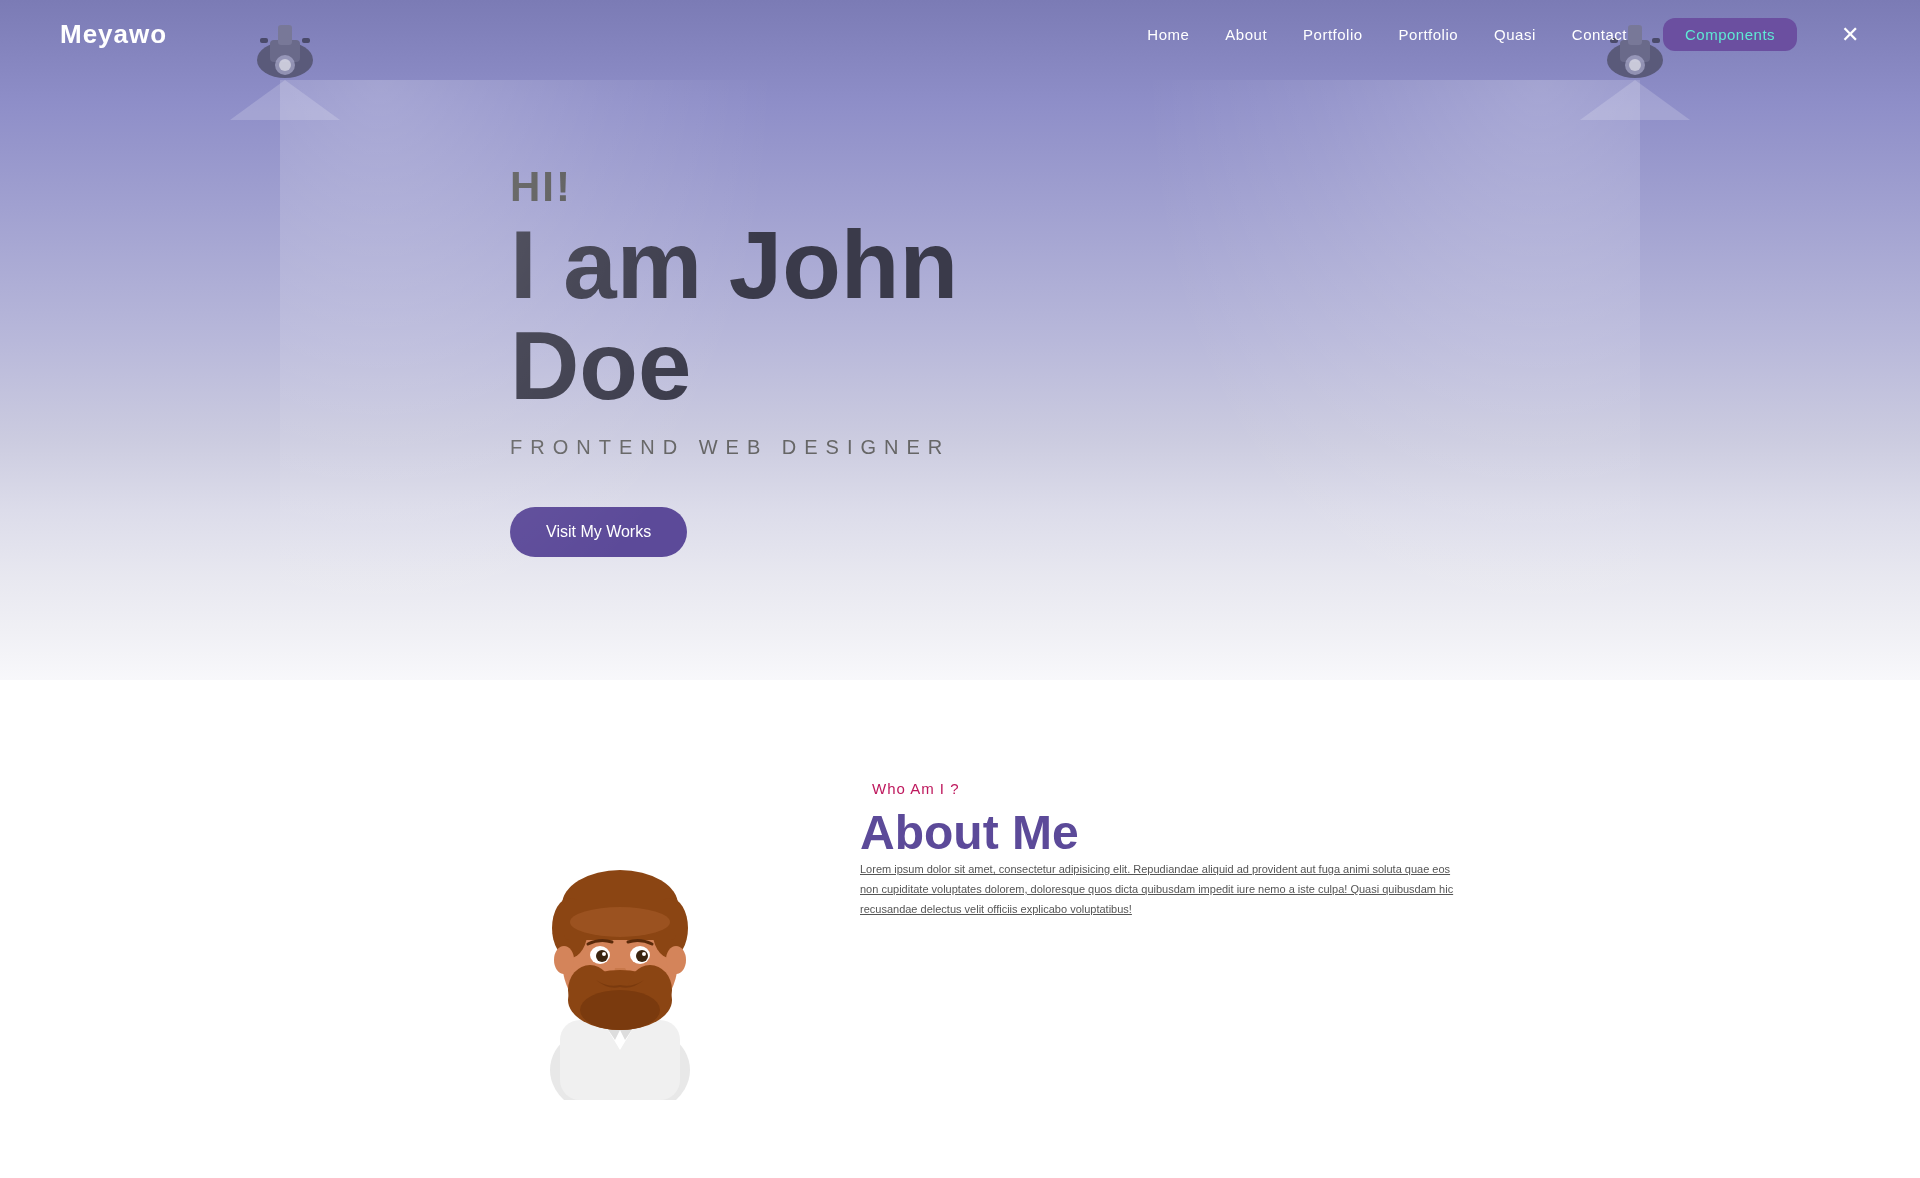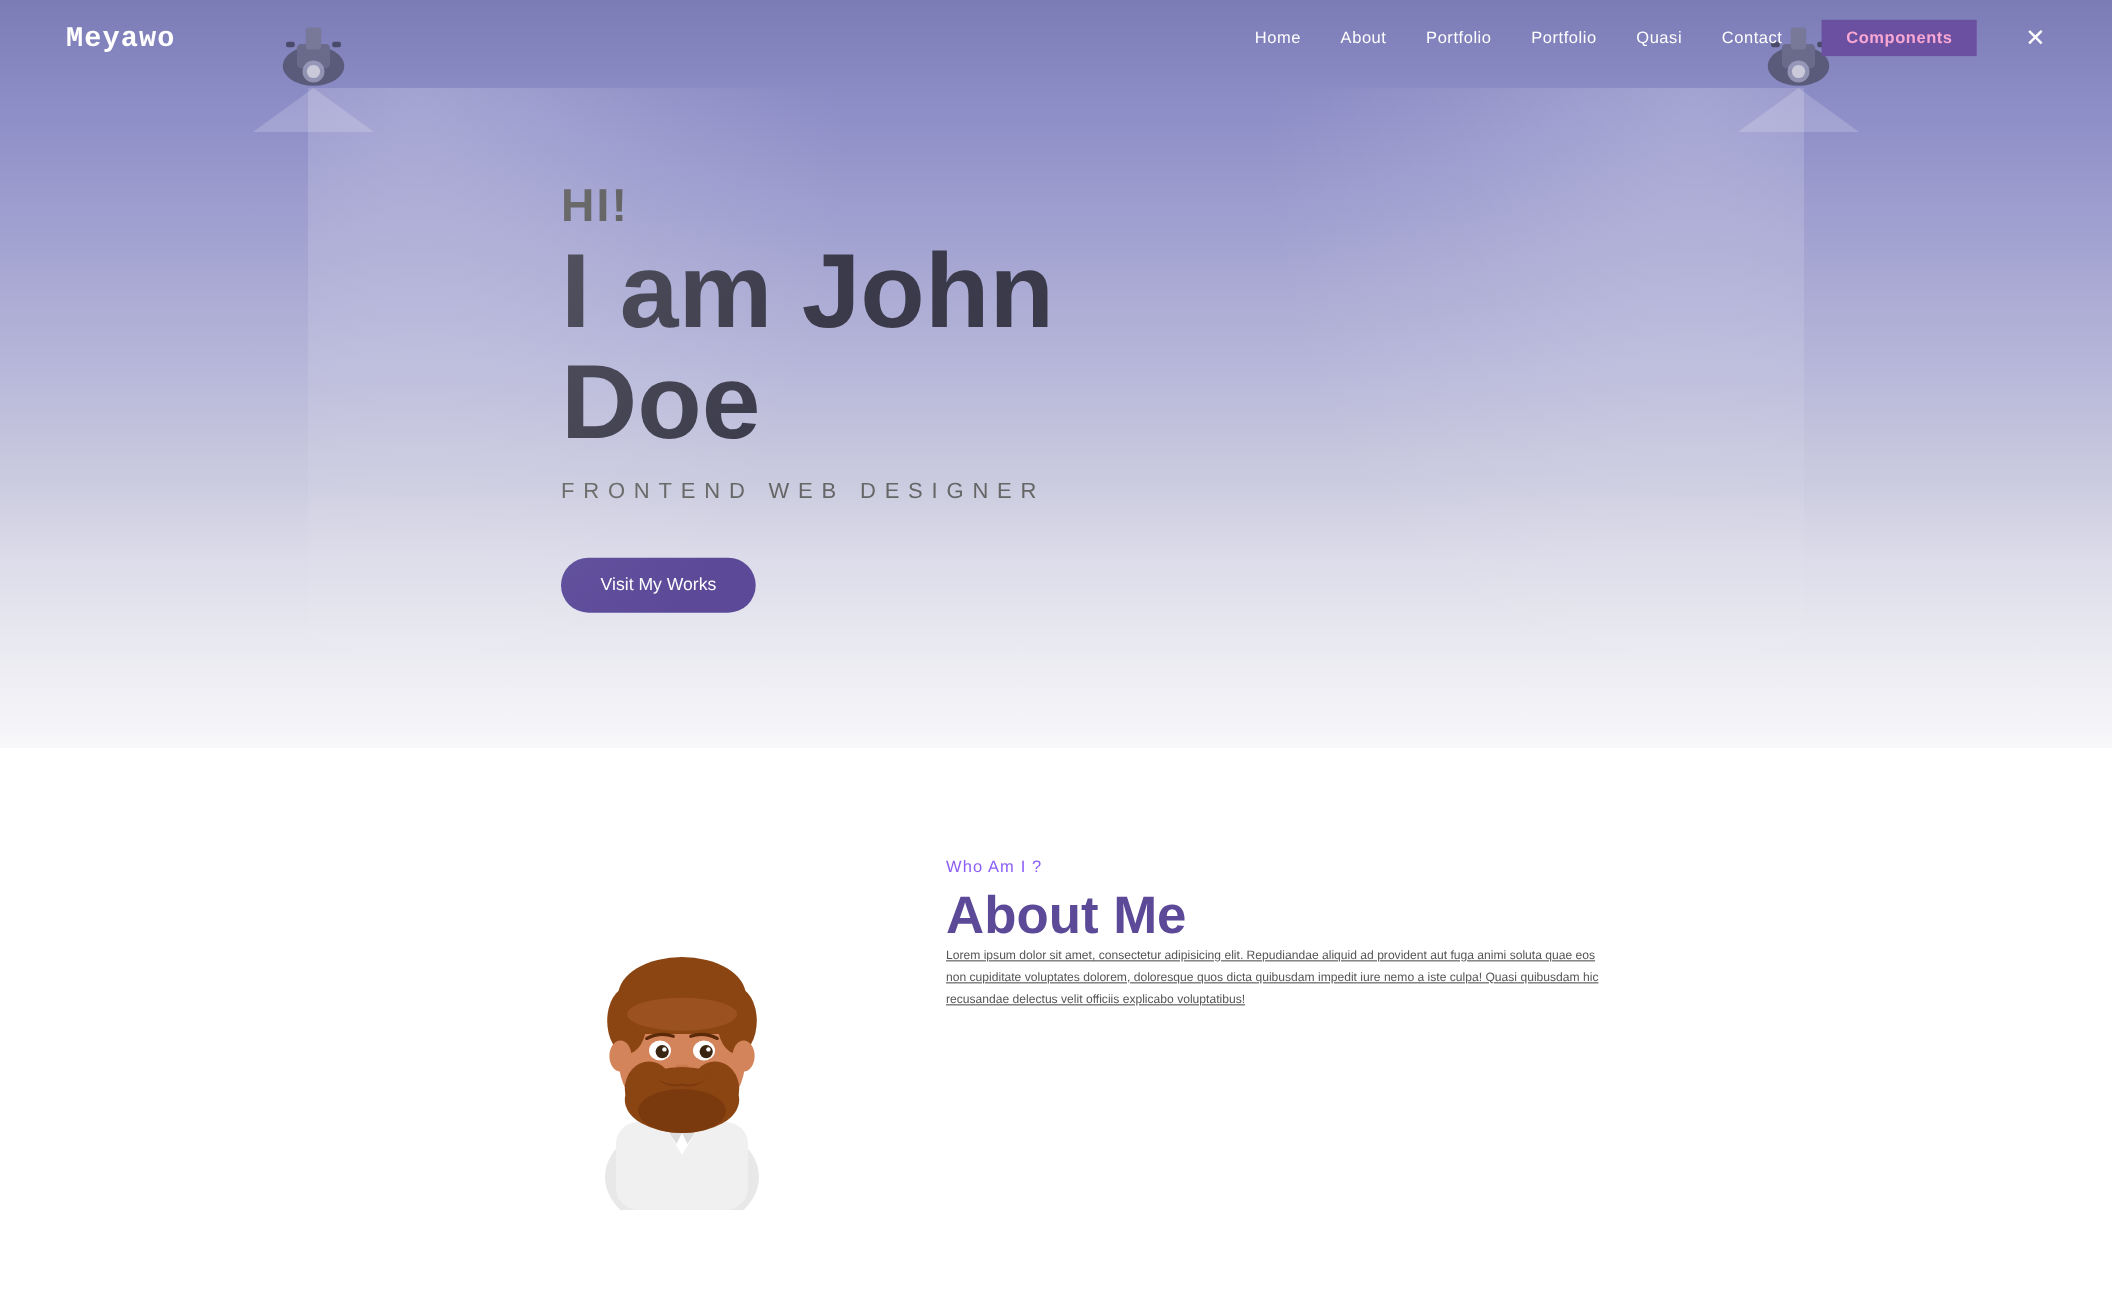--- a/index.html
+++ b/index.html
@@ -13,42 +13,41 @@
       display: flex;
       align-items: center;
       justify-content: space-between;
       padding: 18px 60px;
     }
     .logo {
       font-size: 26px;
       font-weight: 700;
       color: #fff;
       letter-spacing: 1px;
-      font-family: Liberation Mono, monospace;
     }
     nav {
       display: flex;
       align-items: center;
       gap: 36px;
       justify-content: space-between;
     }
     nav a {
       color: #fff;
       text-decoration: none;
       font-size: 15px;
       font-weight: 500;
       letter-spacing: 0.5px;
     }
     .nav-components {
       background: #6b4fa0;
-      color: #f9a8d4;
+      color: #5eead4;
       padding: 8px 22px;
-      border-radius: 0;
+      border-radius: 12px;
       font-size: 15px;
-      font-weight: 700;
+      font-weight: 400;
       text-decoration: none;
     }
     .nav-close {
       color: #fff;
       font-size: 22px;
       font-weight: 300;
       cursor: pointer;
       margin-left: 8px;
       text-decoration: none;
     }
@@ -137,23 +136,24 @@
     .character-svg {
       width: 240px;
       height: 320px;
     }
     .about-content {
       max-width: 600px;
       padding-top: 20px;
     }
     .about-who {
       font-size: 15px;
-      color: #8b5cf6;
+      color: #be185d;
       margin-bottom: 8px;
       letter-spacing: 1px;
+      margin-left: 12px;
     }
     .about-title {
       font-size: 48px;
       font-weight: 700;
       color: #5c4a99;
     }
     .about-text {
       font-size: 11px;
       color: #555;
       line-height: 1.8;

